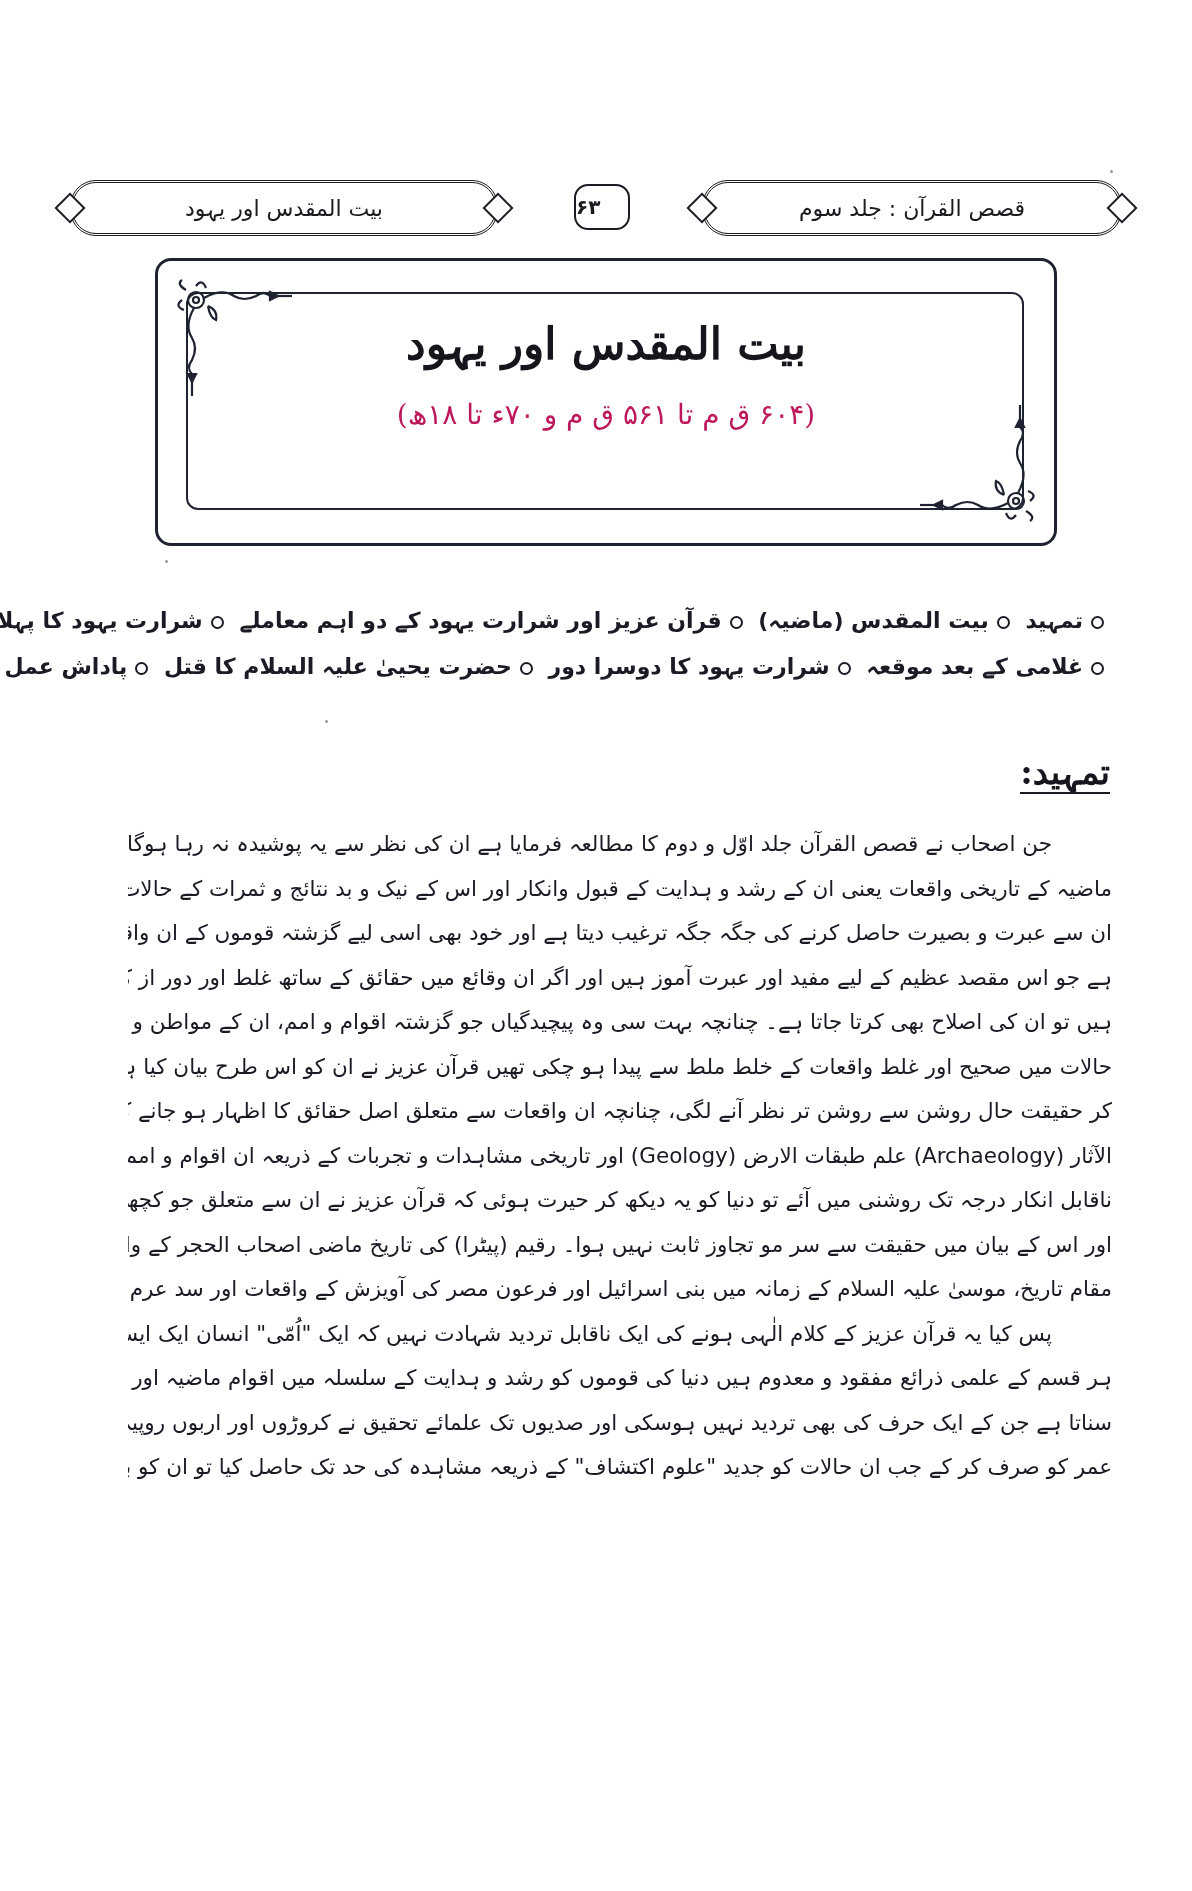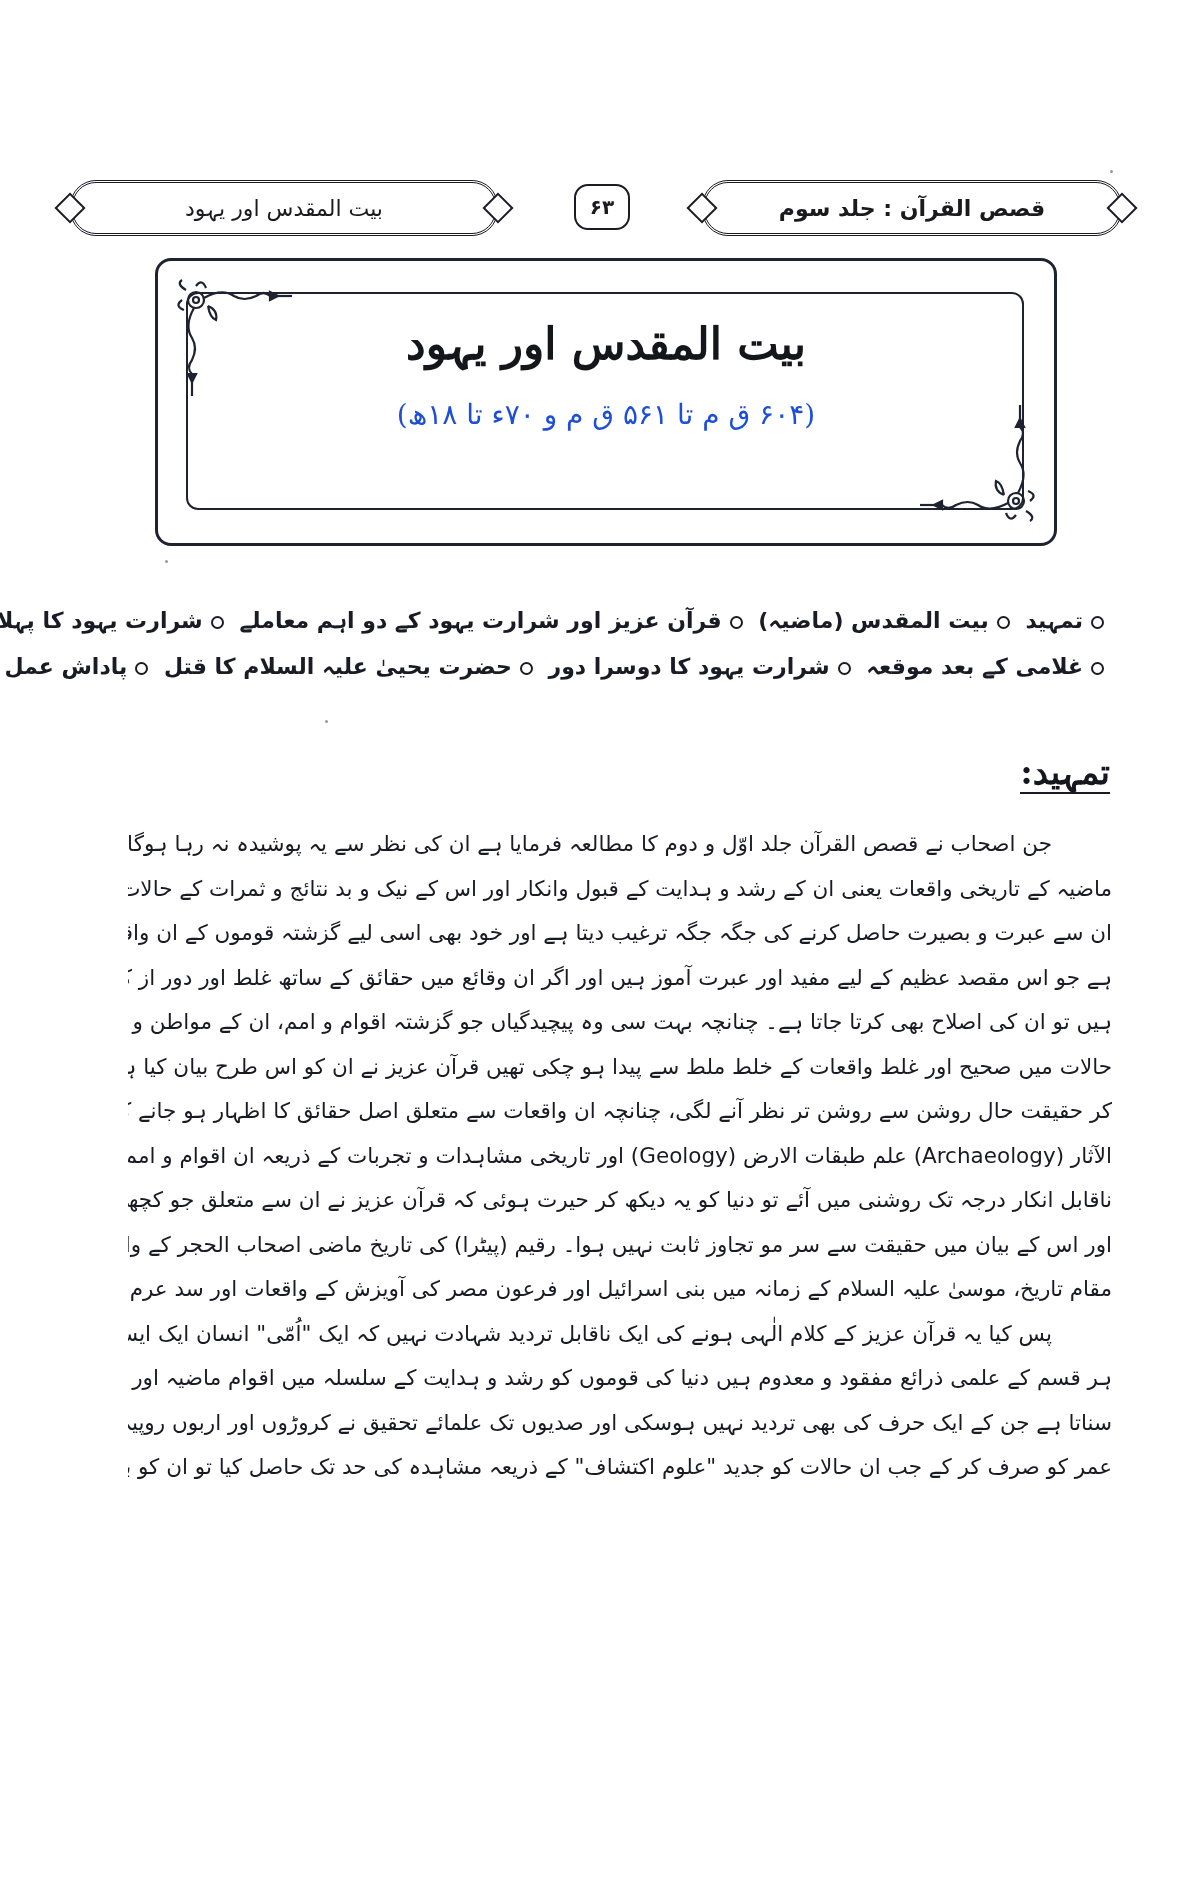--- a/index.html
+++ b/index.html
@@ -8,31 +8,31 @@
   
   .hdr-box { position:absolute; top:180px; height:56px; border:3px double #1b1b24;
              border-radius:26px; box-sizing:border-box; display:flex; align-items:center;
              justify-content:center; direction:rtl; font-size:22px; }
   .hdr-box::before, .hdr-box::after { content:""; position:absolute; top:14px; width:18px; height:18px;
              border:2px solid #1b1b24; transform:rotate(45deg); background:#fff; }
   .hdr-box::before { left:-14px; }
   .hdr-box::after { right:-14px; }
   .page-badge { position:absolute; left:574px; top:184px; width:56px; height:46px;
              border:2.5px solid #1b1b24; border-radius:14px; box-sizing:border-box;
-             display:flex; align-items:center; justify-content:center; font-size:20px; font-weight:bold; }
+             display:flex; align-items:center; justify-content:flex-start; font-size:20px; font-weight:bold; }
   
   .frame-outer { position:absolute; left:155px; top:258px; width:902px; height:288px;
              border:3px solid #1f2230; border-radius:16px; box-sizing:border-box; }
   .frame-inner { position:absolute; left:186px; top:292px; width:838px; height:218px;
              border:2px solid #1f2230; border-radius:12px; box-sizing:border-box; }
   .corner { position:absolute; width:120px; height:120px; }
   .title { position:absolute; left:155px; width:902px; top:318px; text-align:center; direction:rtl;
            font-family:"DejaVu Serif", serif; font-size:44px; font-weight:bold; color:#15151c; }
   .subtitle { position:absolute; left:155px; width:902px; top:398px; text-align:center; direction:rtl;
-           font-family:"DejaVu Serif", serif; font-size:28px; color:#1d4ed8; }
+           font-family:"DejaVu Serif", serif; font-size:28px; color:#be185d; }
   
   .toc { position:absolute; left:130px; width:982px; top:598px; direction:rtl; text-align:right;
          font-size:22px; line-height:46px; font-weight:bold; color:#1b1b26; }
   .toc-line { white-space:nowrap; }
   .toc-item { display:inline; }
   .bullet { display:inline-block; width:13px; height:13px; border:2.5px solid #1b1b26; border-radius:50%;
             margin:0 8px; vertical-align:middle; box-sizing:border-box; cursor:pointer; }
   
   .heading { position:absolute; right:82px; top:752px; direction:rtl; font-family:"DejaVu Serif", serif;
              font-size:34px; font-weight:bold; border-bottom:2px solid #1b1b26; padding-bottom:0; color:#16161e; }
@@ -45,21 +45,21 @@
 </style>
 </head>
 <body>
 
 <div class="hdr-box" style="left:70px; width:428px;">
   <span>بیت المقدس اور یہود</span>
 </div>
 <div class="page-badge">
   <span>۶۳</span>
 </div>
-<div class="hdr-box" style="left:702px; width:420px;font-weight:bold;">
+<div class="hdr-box" style="left:702px; width:420px;">
   <span>قصص القرآن : جلد سوم</span>
 </div>
 
 <div class="frame-outer"></div>
 <div class="frame-inner"></div>
 
 <svg class="corner" style="left:172px; top:276px;" viewBox="0 0 120 120">
   <g fill="none" stroke="#1f2230" stroke-width="2.2">
     <circle cx="24" cy="24" r="8"></circle>
       <circle cx="24" cy="24" r="3"></circle>

